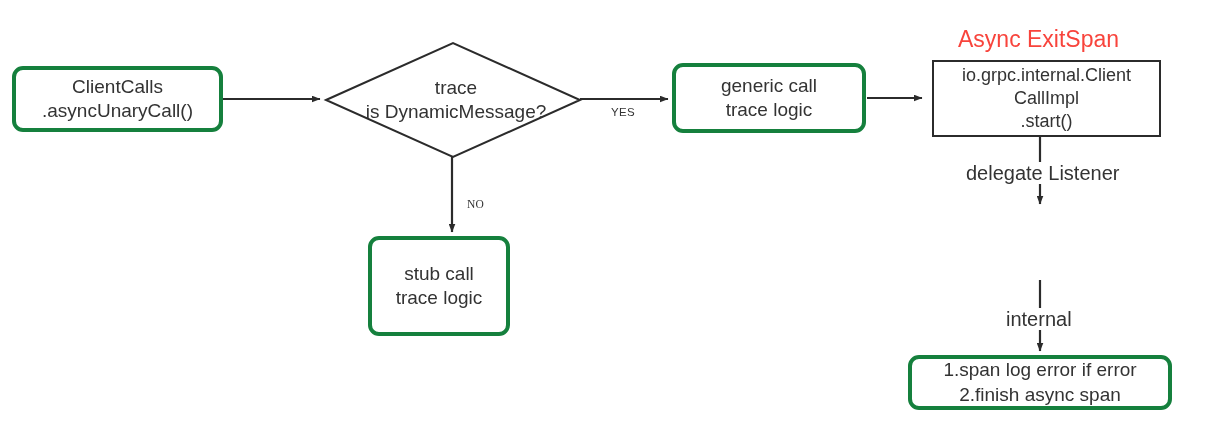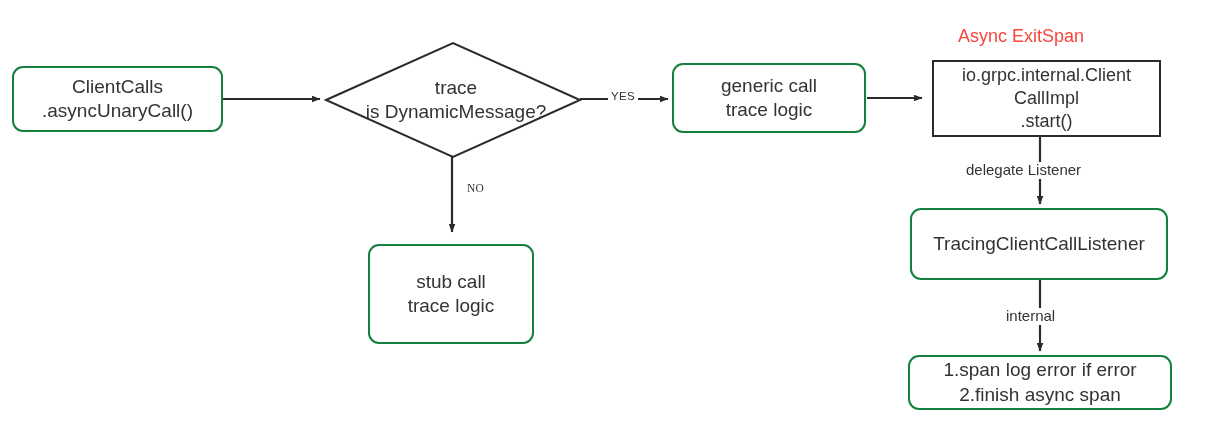--- a/index.html
+++ b/index.html
@@ -30,57 +30,58 @@
     align-items: center;
     justify-content: center;
     text-align: center;
     color: #333333;
     font-size: 19px;
     line-height: 1.28;
     background: #ffffff;
     white-space: pre-line;
   }
   .node.rounded {
-    border: 2px solid #15803d;
+    border: 4px solid #15803d;
     border-radius: 11px;
   }
   .node.sharp {
     border: 2px solid #2b2b2b;
     border-radius: 0;
   }
   .node.diamond-label {
     border: none;
     background: transparent;
   }
   .edge-label {
     position: absolute;
     color: #333333;
     background: #ffffff;
-    font-size: 15px;
+    font-size: 20px;
     line-height: 1.1;
     white-space: nowrap;
     padding: 0 3px;
   }
   .edge-label.small {
     font-size: 11.5px;
     letter-spacing: 0.3px;
+    margin-top: 16px;
   }
   .annotation {
     position: absolute;
-    font-size: 18px;
+    font-size: 23px;
     line-height: 1.1;
     white-space: nowrap;
   }
 
   
   #node-client-calls      { left: 12px;  top: 66px;  width: 211px; height: 66px; }
   #diamond-text           { left: 330px; top: 74px;  width: 252px; height: 52px; }
   #node-generic-call      { left: 672px; top: 63px;  width: 194px; height: 70px; }
   #node-client-call-impl  { left: 932px; top: 60px;  width: 229px; height: 77px; font-size: 18px; }
-  #node-stub-call         { left: 368px; top: 236px; width: 166px; height: 100px; margin-top: 8px; }
+  #node-stub-call         { left: 368px; top: 236px; width: 142px; height: 100px; }
   #node-tracing-listener  { left: 910px; top: 208px; width: 258px; height: 72px; }
   #node-span-actions      { left: 908px; top: 355px; width: 264px; height: 55px; }
 
   #label-yes              { left: 608px; top: 90px; }
   #label-no               { left: 464px; top: 182px; font-family: Liberation Serif, serif; }
   #label-delegate         { left: 963px; top: 162px; }
   #label-onclose          { left: 1003px; top: 308px; }
   #label-async-exitspan   { left: 958px; top: 27px; }
 </style>
 </head>
@@ -119,21 +120,20 @@
   <div class="node rounded" id="node-generic-call">generic call
 trace logic</div>
 
   <div class="node sharp" id="node-client-call-impl">io.grpc.internal.Client
 CallImpl
 .start()</div>
 
   <div class="node rounded" id="node-stub-call">stub call
 trace logic</div>
 
-  <div class="node rounded" id="node-tracing-listener">TracingClientCallListener</div>
 
   <div class="node rounded" id="node-span-actions">1.span log error if error
 2.finish async span</div>
 
   <div class="edge-label small" id="label-yes">YES</div>
 
   <div class="edge-label small" id="label-no">NO</div>
 
   <div class="edge-label" id="label-delegate">delegate Listener</div>
 

